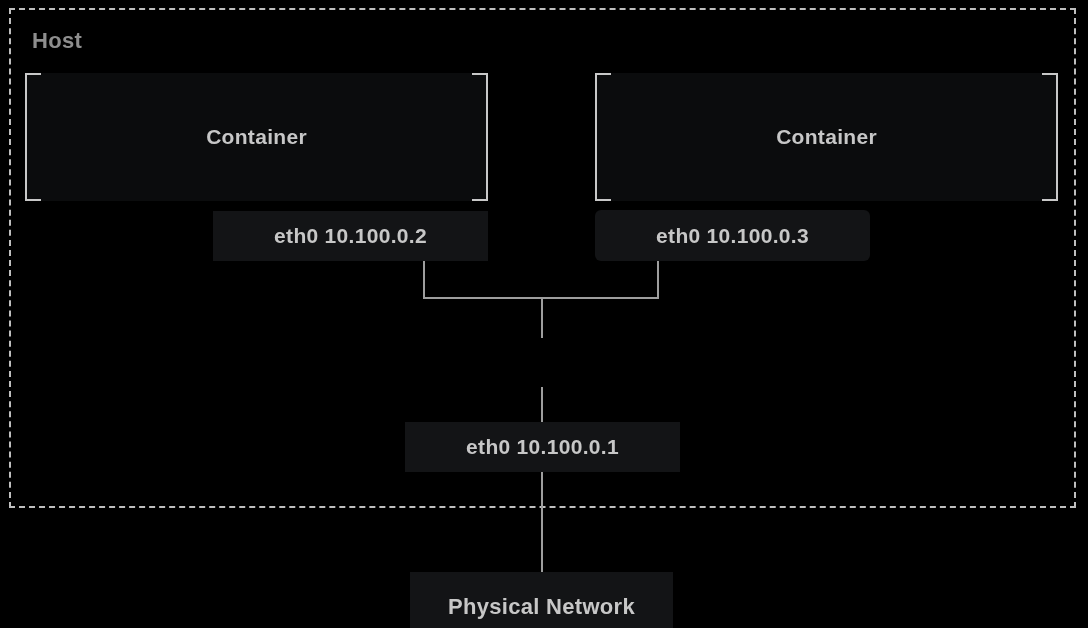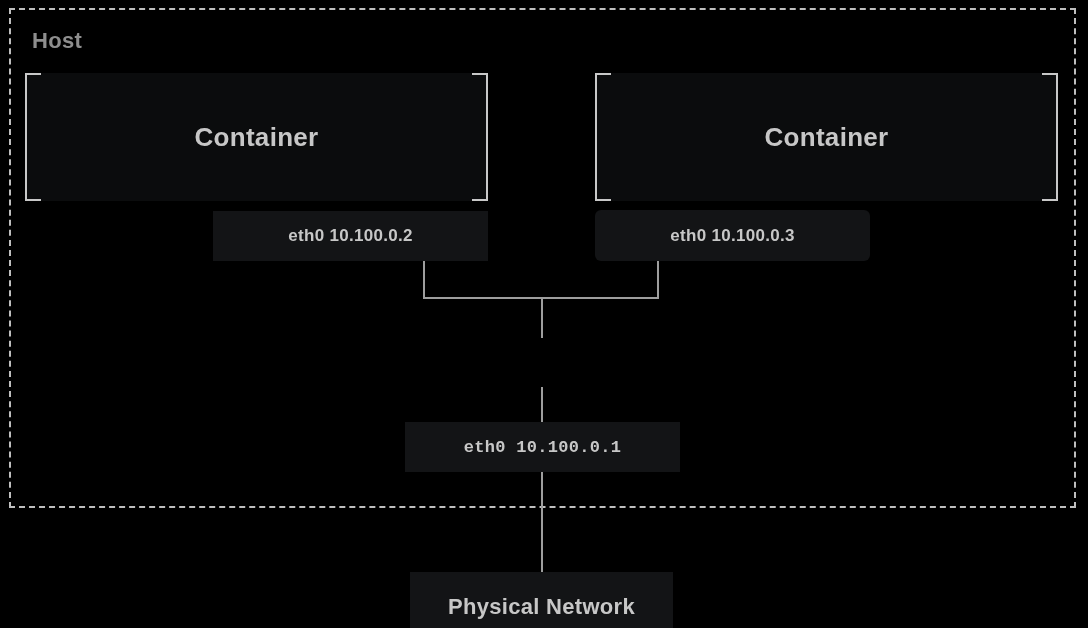--- a/index.html
+++ b/index.html
@@ -55,32 +55,32 @@
     left: 0;
     border: 2px solid var(--bracket);
     border-right: none;
   }
   .container-node::after {
     right: 0;
     border: 2px solid var(--bracket);
     border-left: none;
   }
   .node-label {
-    font-size: 26px;
+    font-size: 21px;
     font-weight: bold;
     color: var(--text);
     letter-spacing: 0.3px;
   }
   .pill {
     position: absolute;
     background: var(--pill-fill);
     display: flex;
     align-items: center;
     justify-content: center;
-    font-size: 17px;
+    font-size: 21px;
     font-weight: bold;
     color: var(--text);
     letter-spacing: 0.3px;
   }
   .edge {
     position: absolute;
     background: var(--line);
   }
   .edge.v { width: 2px; }
   .edge.h { height: 2px; }
@@ -107,17 +107,17 @@
   <div class="pill" style="left:595px; top:210px; width:275px; height:51px;border-radius:6px;">eth0 10.100.0.3</div>
 
   <div class="edge v" style="left:423px; top:261px; height:37px;"></div>
   <div class="edge v" style="left:657px; top:261px; height:37px;"></div>
   <div class="edge h" style="left:423px; top:297px; width:236px;"></div>
   <div class="edge v" style="left:541px; top:297px; height:41px;"></div>
   <div class="edge v" style="left:541px; top:387px; height:36px;"></div>
   <div class="edge v" style="left:541px; top:472px; height:100px;"></div>
 
 
-  <div class="pill" style="left:405px; top:422px; width:275px; height:50px;font-family:Liberation Mono, monospace;">eth0 10.100.0.1</div>
+  <div class="pill" style="left:405px; top:422px; width:275px; height:50px;">eth0 10.100.0.1</div>
 
   <div class="pill" style="left:410px; top:572px; width:263px; height:70px; font-size:22px;">Physical Network</div>
 
 </div>
 
 </body></html>

